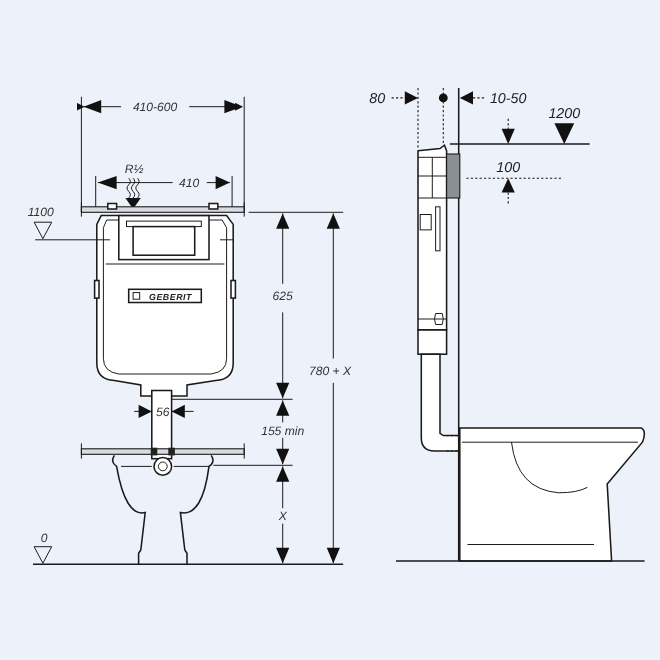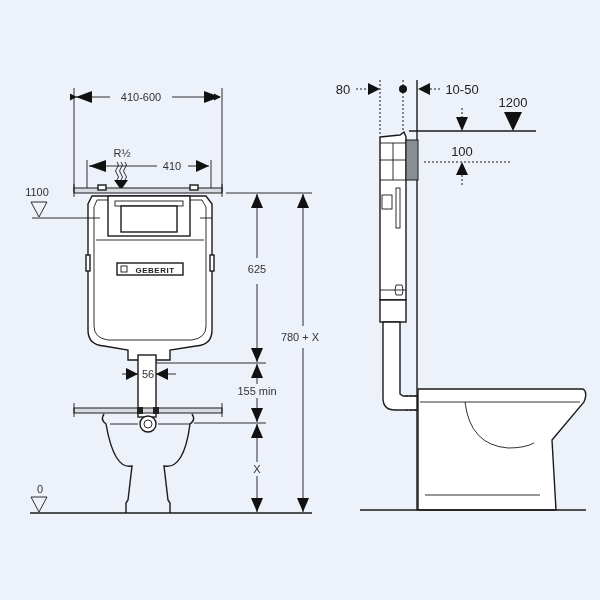--- a/index.html
+++ b/index.html
@@ -1,17 +1,17 @@
 <!DOCTYPE html>
 <html><head>
 <meta charset="utf-8">
 <style>
   html, body { margin:0; padding:0; }
   body { width:600px; height:600px; background:#edf1f9; overflow:hidden; }
-  #stage { position:relative; width:600px; height:600px; }
+  #stage { position:relative; width:600px; height:600px;font-style:italic; }
   svg { position:absolute; left:0; top:0; }
   .ln { stroke:#1a1a1a; fill:none; stroke-width:1.4; }
   .thin { stroke:#1a1a1a; fill:none; stroke-width:0.9; }
   .fillw { fill:#ffffff; stroke:#1a1a1a; stroke-width:1.4; }
   .dash { stroke:#1a1a1a; stroke-width:1; stroke-dasharray:2 2; fill:none; }
   .arr { fill:#111; }
   .lbl { font-family:"Liberation Sans", sans-serif; font-size:11px; fill:#333; }
   .lbl-lg { font-family:"Liberation Sans", sans-serif; font-size:13px; fill:#222; }
   .logo { font-family:"Liberation Sans", sans-serif; font-size:8px; font-weight:bold; fill:#222; letter-spacing:0.5px; }
 </style>

